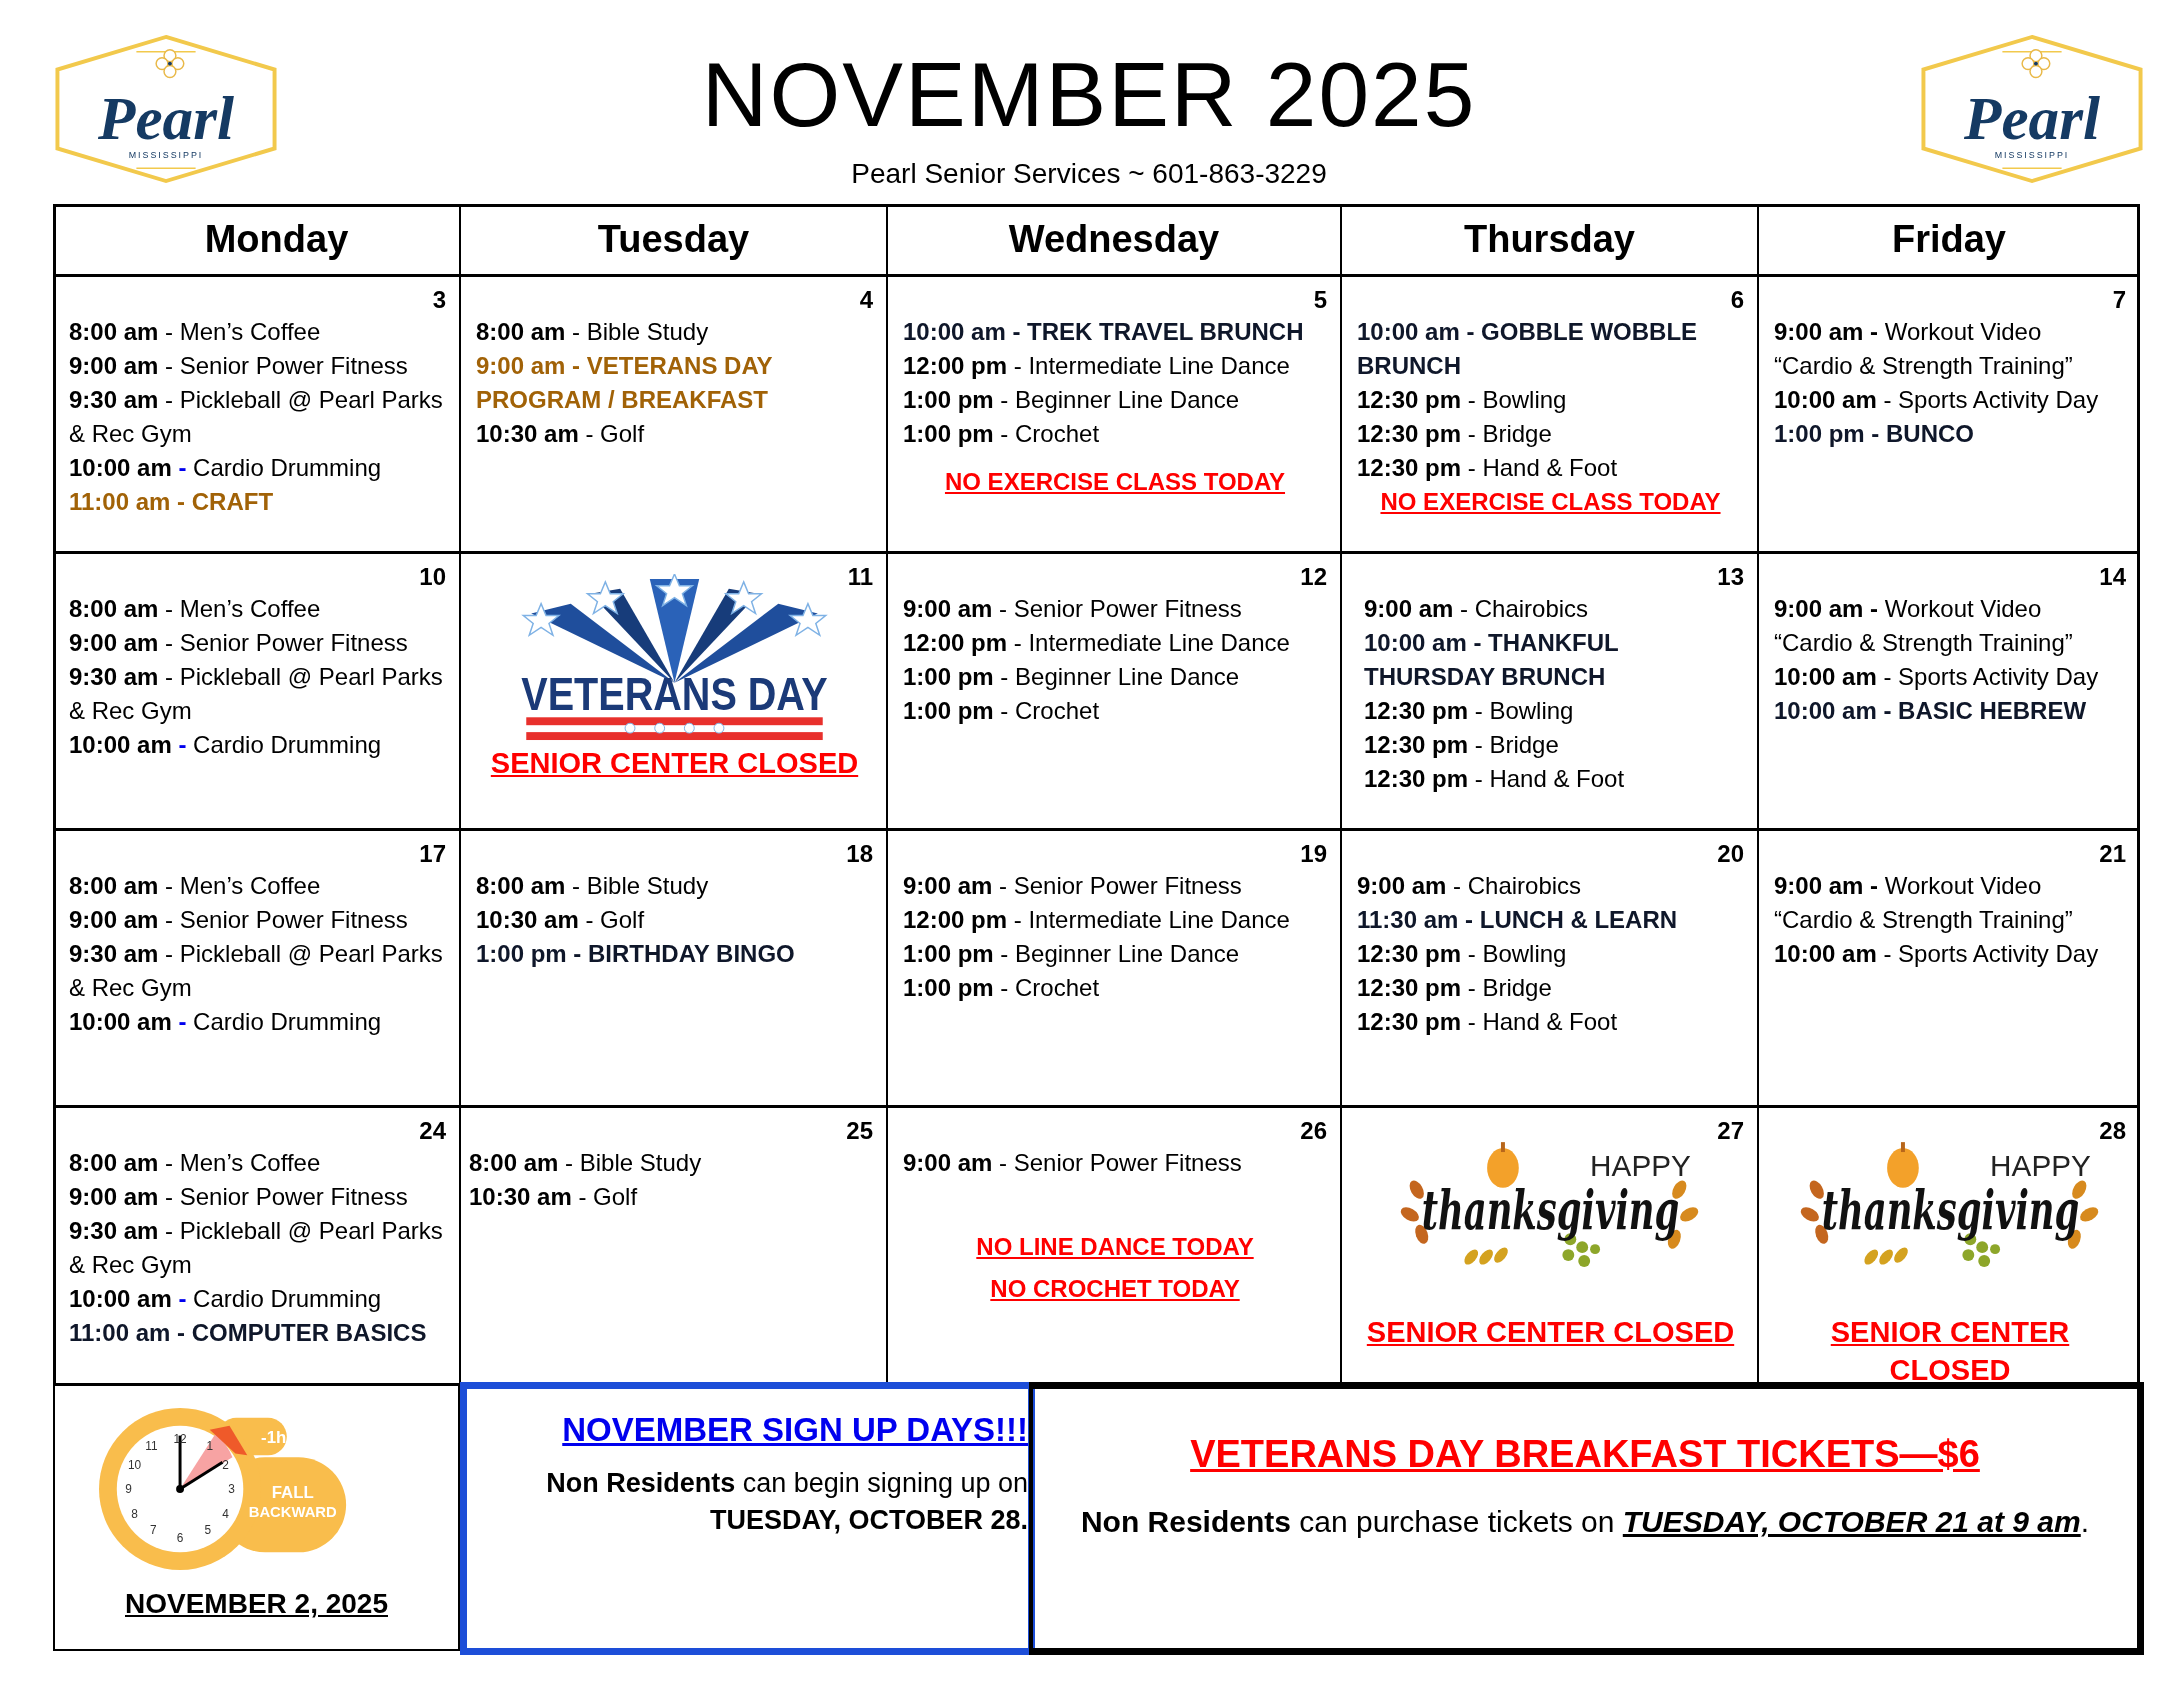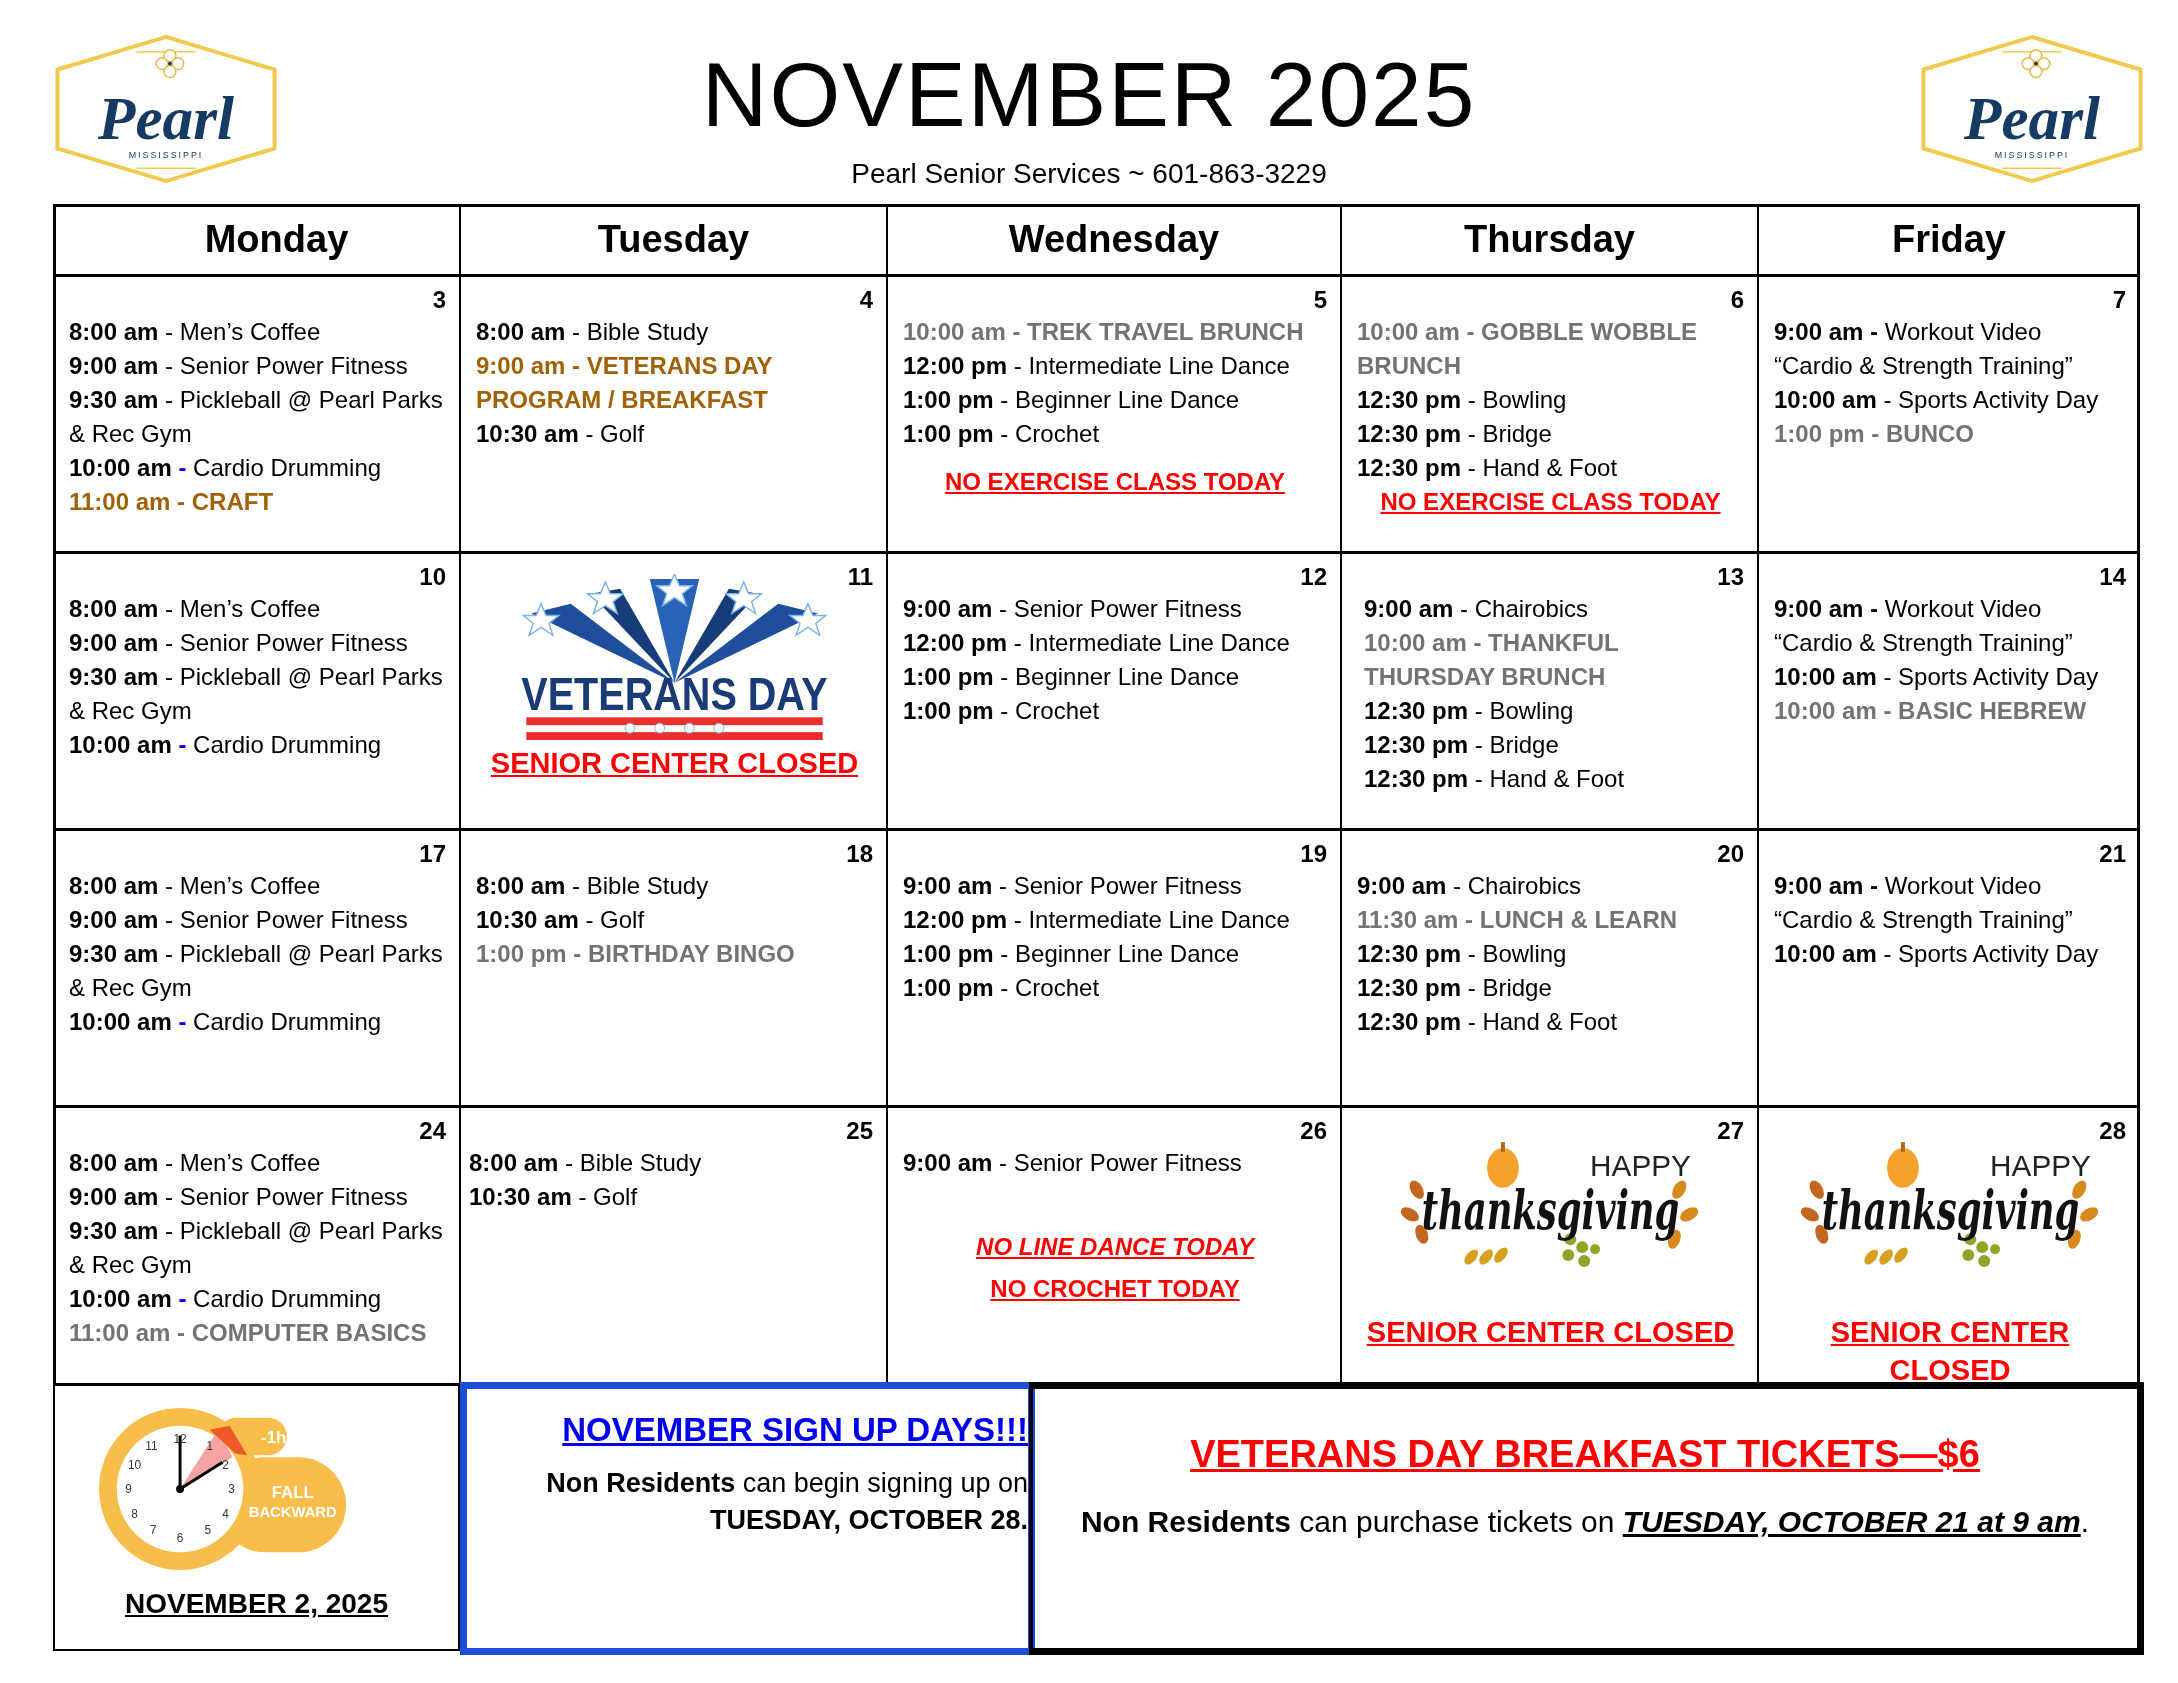--- a/index.html
+++ b/index.html
@@ -11,21 +11,21 @@
   #subtitle { position:absolute; left:0; width:2178px; top:156px; text-align:center; font-size:28px; line-height:36px; }
   .grid { position:absolute; left:53px; top:204px; width:2087px; height:1182px; border:3px solid #000; box-sizing:border-box; }
   .hcell { position:absolute; top:204px; height:71px; box-sizing:border-box; display:flex; align-items:center; justify-content:center; font-weight:bold; font-size:38px; }
   .vline { position:absolute; width:2px; background:#000; }
   .hline { position:absolute; height:3px; background:#000; }
   .cell { position:absolute; box-sizing:border-box; padding:10px 14px 0 16px; overflow:hidden; }
   .daynum { text-align:right; font-weight:bold; font-size:24px; line-height:30px; height:30px; }
   .ev { font-size:24px; line-height:34px; }
   .ev .t { font-weight:bold; }
   .red { color:#a16207; font-weight:bold; }
-  .blue { color:#737373; font-weight:bold; }
+  .blue { color:#0f172a; font-weight:bold; }
   .dash-blue { color:#0000ee; font-weight:bold; }
   .notice { text-align:center; color:#ff0000; font-weight:bold; text-decoration:underline; font-size:24px; line-height:34px; }
   .closed { text-align:center; color:#ff0000; text-decoration:underline; font-size:29px; line-height:38px; font-weight:bold; }
   .img-box { display:flex; justify-content:center; }
   .bottom-left { position:absolute; left:53px; top:1386px; width:407px; height:265px; border:2px solid #000; box-sizing:border-box; border-top:none; }
   .signup { position:absolute; left:460px; top:1382px; width:575px; height:273px; border:7px solid #1d4ed8; box-sizing:border-box; text-align:right; }
   .tickets { position:absolute; left:1029px; top:1382px; width:1115px; height:273px; border:7px solid #000; border-left:4px solid #000; box-sizing:border-box; text-align:center; }
   .signup h3 { margin:20px 0 14px 0; color:#0000ee; text-decoration:underline; font-size:33px; line-height:42px; font-weight:bold; }
   .signup p { margin:0; font-size:27px; line-height:37px; }
   .tickets h3 { margin:40px 0 12px 0; color:#ff0000; text-decoration:underline; font-size:38px; line-height:50px; font-weight:bold; }
@@ -230,21 +230,21 @@
     </div>
     <div class="cell" style="left: 460px; top: 1106px; width: 427px; height: 280px; padding-left: 9px;">
       <div class="daynum">25</div>
       <div class="ev "><span class="t">8:00 am</span><span class=""> - </span><span>Bible Study</span></div>
       <div class="ev "><span class="t">10:30 am</span><span class=""> - </span><span>Golf</span></div>
     </div>
     <div class="cell" style="left: 887px; top: 1106px; width: 454px; height: 280px;">
       <div class="daynum">26</div>
       <div class="ev "><span class="t">9:00 am</span><span class=""> - </span><span>Senior Power Fitness</span></div>
       <div style="height:50px"></div>
-      <div class="notice" style="margin-bottom:8px;font-style:italic;">NO LINE DANCE TODAY</div>
+      <div class="notice" style="margin-bottom:8px;">NO LINE DANCE TODAY</div>
       <div class="notice" style="margin-bottom:8px;">NO CROCHET TODAY</div>
     </div>
     <div class="cell" style="left: 1341px; top: 1106px; width: 417px; height: 280px;">
       <div class="daynum">27</div>
       <div class="img-box" style="margin-top:-6px;">
         <svg width="317" height="139" viewBox="0 0 320 140">
           <g fill="#c4661f">
             <ellipse cx="25" cy="50" rx="6" ry="10" transform="rotate(-30 25 50)"></ellipse>
             <ellipse cx="18" cy="75" rx="6" ry="10" transform="rotate(-60 18 75)"></ellipse>
             <ellipse cx="30" cy="95" rx="6" ry="10" transform="rotate(-20 30 95)"></ellipse>

